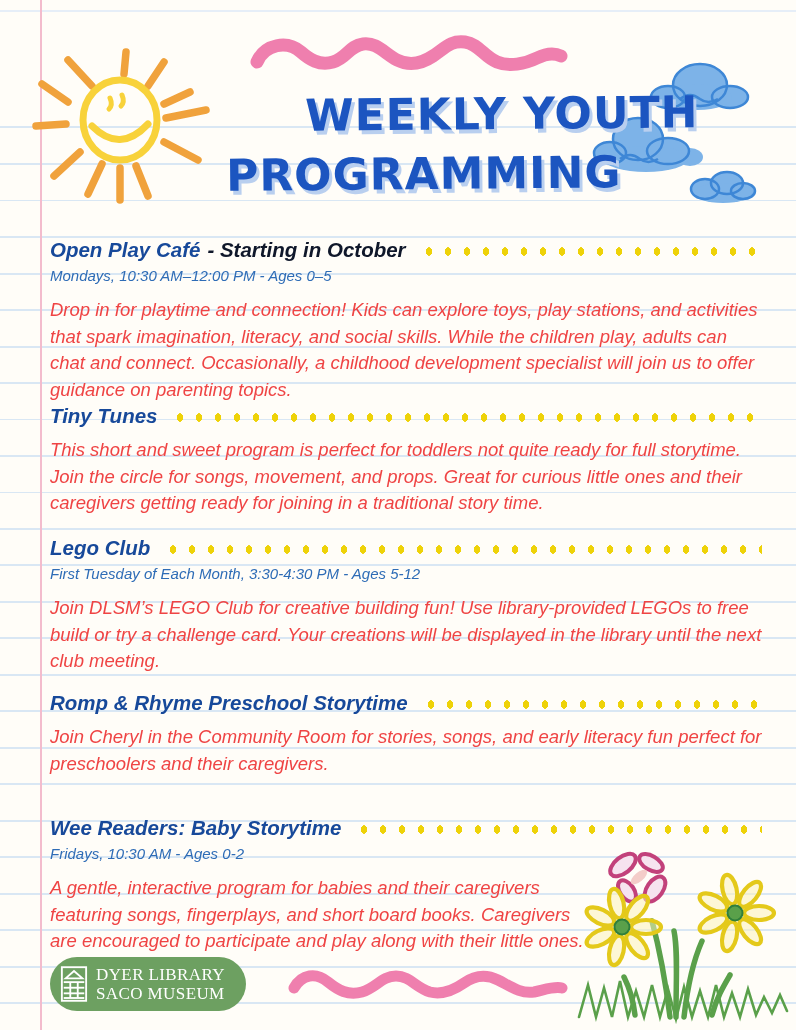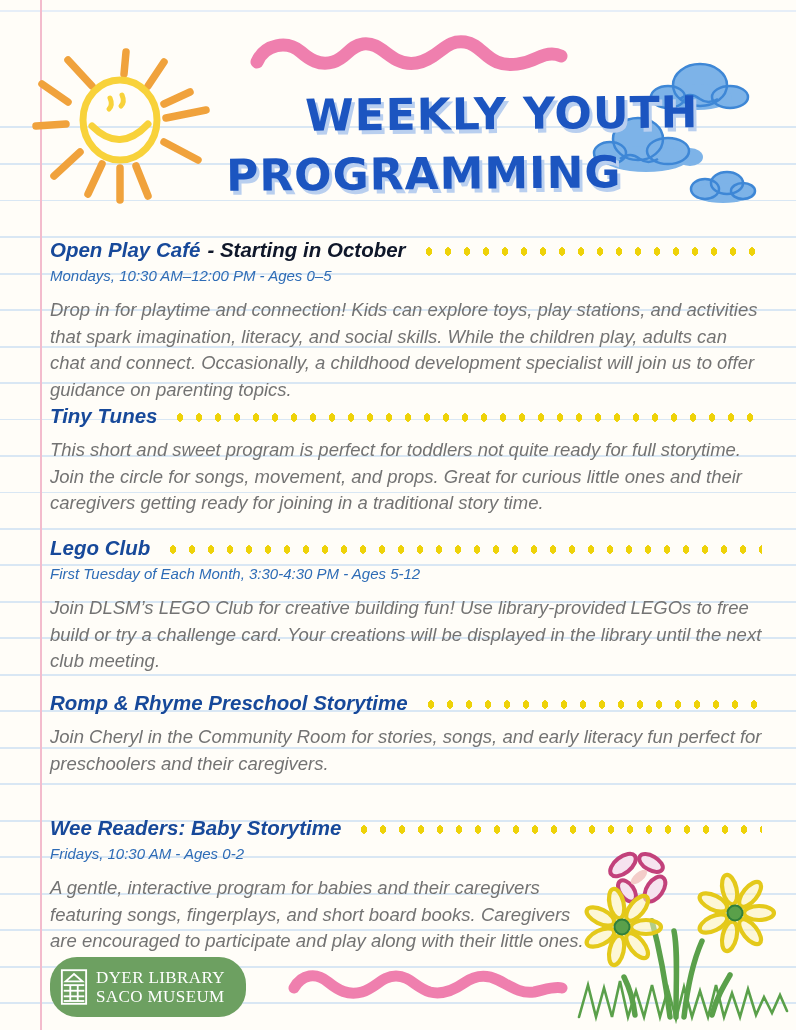--- a/index.html
+++ b/index.html
@@ -32,34 +32,34 @@
   .sec-1{top:238px;} .sec-2{top:404px;} .sec-3{top:536px;} .sec-4{top:691px;} .sec-5{top:816px;}
   .sec-header{display:flex;align-items:center;font-size:20.5px;font-weight:bold;color:#17499a;line-height:24px;white-space:nowrap;}
   .highlight{color:#0f172a;margin-left:7px;}
   .highlight:empty{display:none;margin:0;}
   .dots{
     flex:1;height:11px;margin-left:14px;margin-top:2px;
     background-image:radial-gradient(3.5px 4.2px at 9px 5.5px, #eed208 96%, rgba(238,210,8,0) 100%);
     background-size:19px 11px;background-repeat:repeat-x;
   }
   .schedule{font-size:15px;color:#2e6cb6;line-height:24px;margin-top:2px;}
-  .description{font-size:18.5px;color:#737373;line-height:26.5px;margin-top:9px;}
+  .description{font-size:18.5px;color:#ef4444;line-height:26.5px;margin-top:9px;}
   .sec-5 .description{max-width:545px;}
 
   
   .deco{position:absolute;pointer-events:none;}
   .sun{left:28px;top:48px;}
   .clouds{left:580px;top:55px;}
   .squiggle-top{left:243px;top:32px;}
   .squiggle-bottom{left:286px;top:966px;}
   .flowers{left:575px;top:845px;}
 
   
   .logo{
-    position:absolute;left:50px;top:957px;width:196px;height:60px;
+    position:absolute;left:50px;top:957px;width:196px;height:54px;
     background:#6da061;border-radius:27px;
     display:flex;align-items:center;box-sizing:border-box;padding:0 12px 0 10px;gap:8px;
   }
   .logo-text{color:#ffffff;font-family:"Liberation Serif", serif;font-size:17px;line-height:19px;letter-spacing:0.4px;white-space:nowrap;}
 </style>
 </head>
 <body>
 
 <div class="paper-topline"></div>
 <div class="paper-lines"></div>

